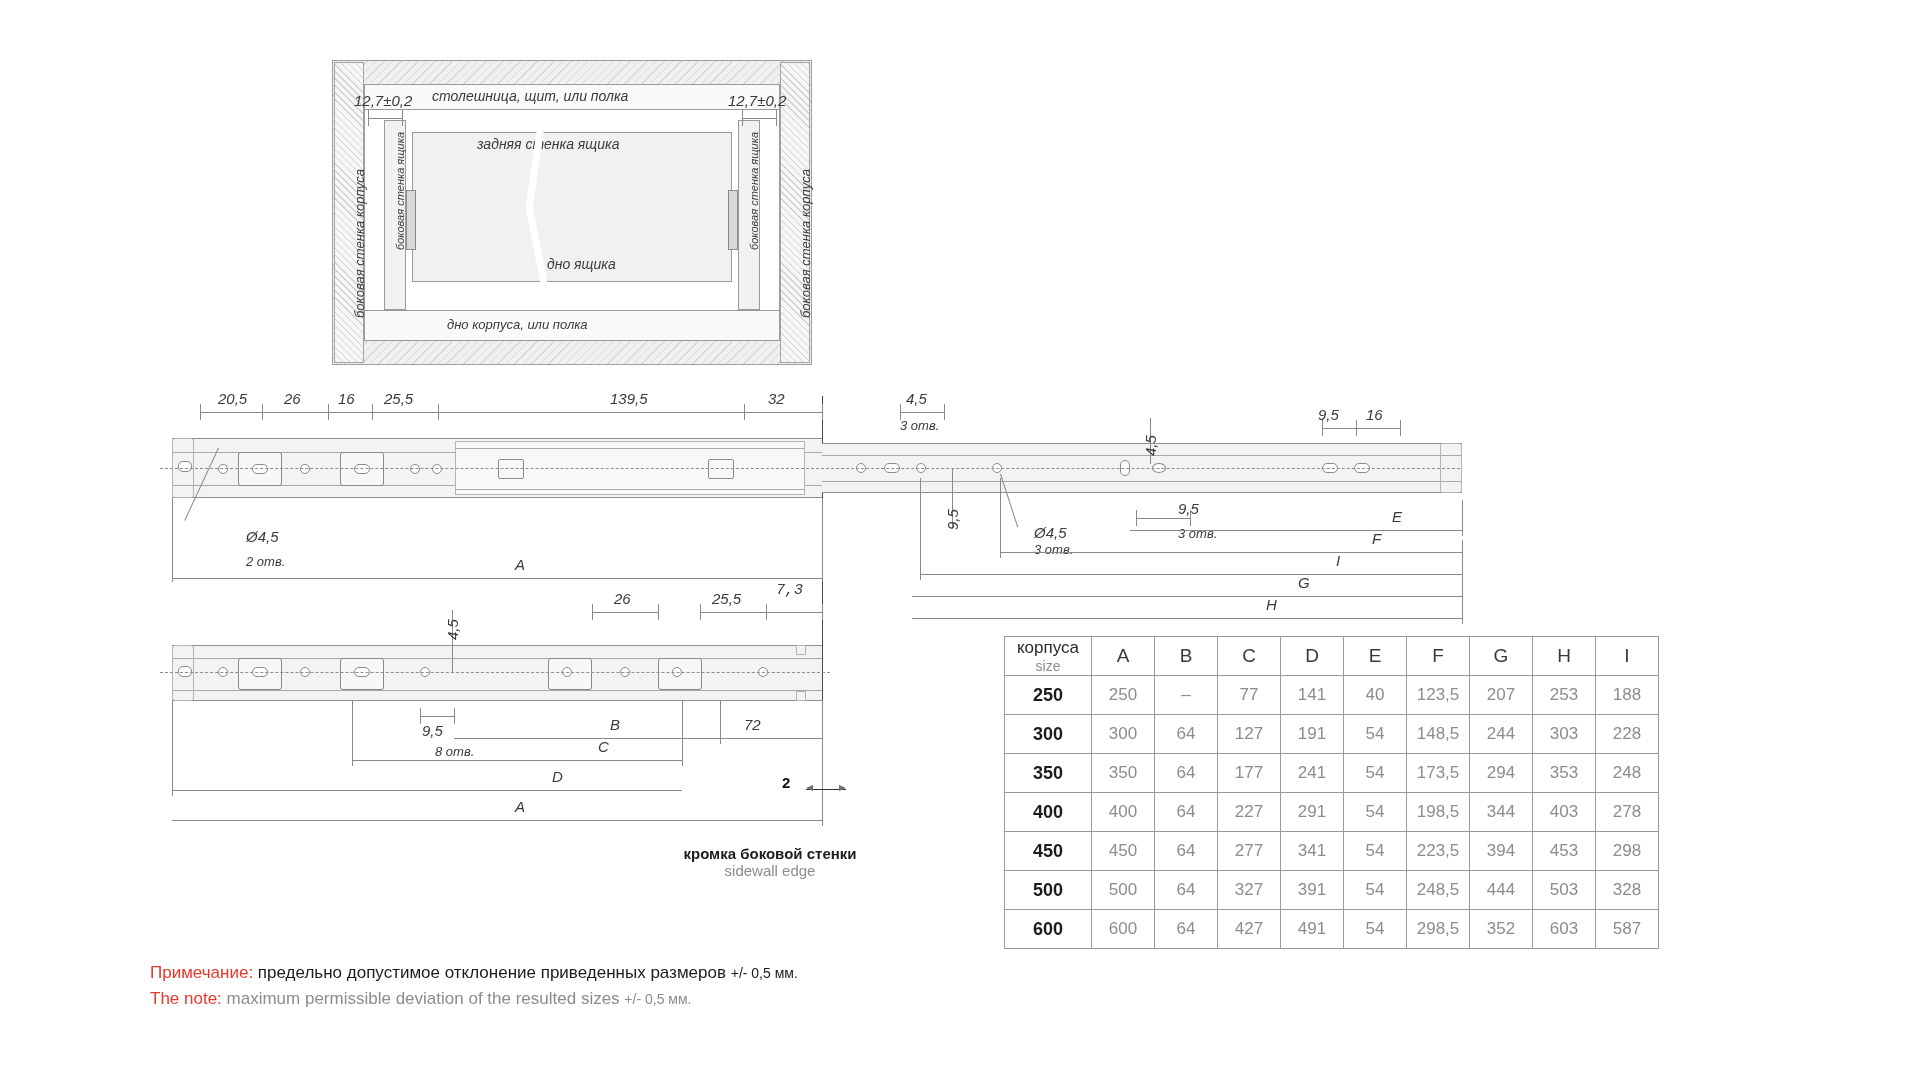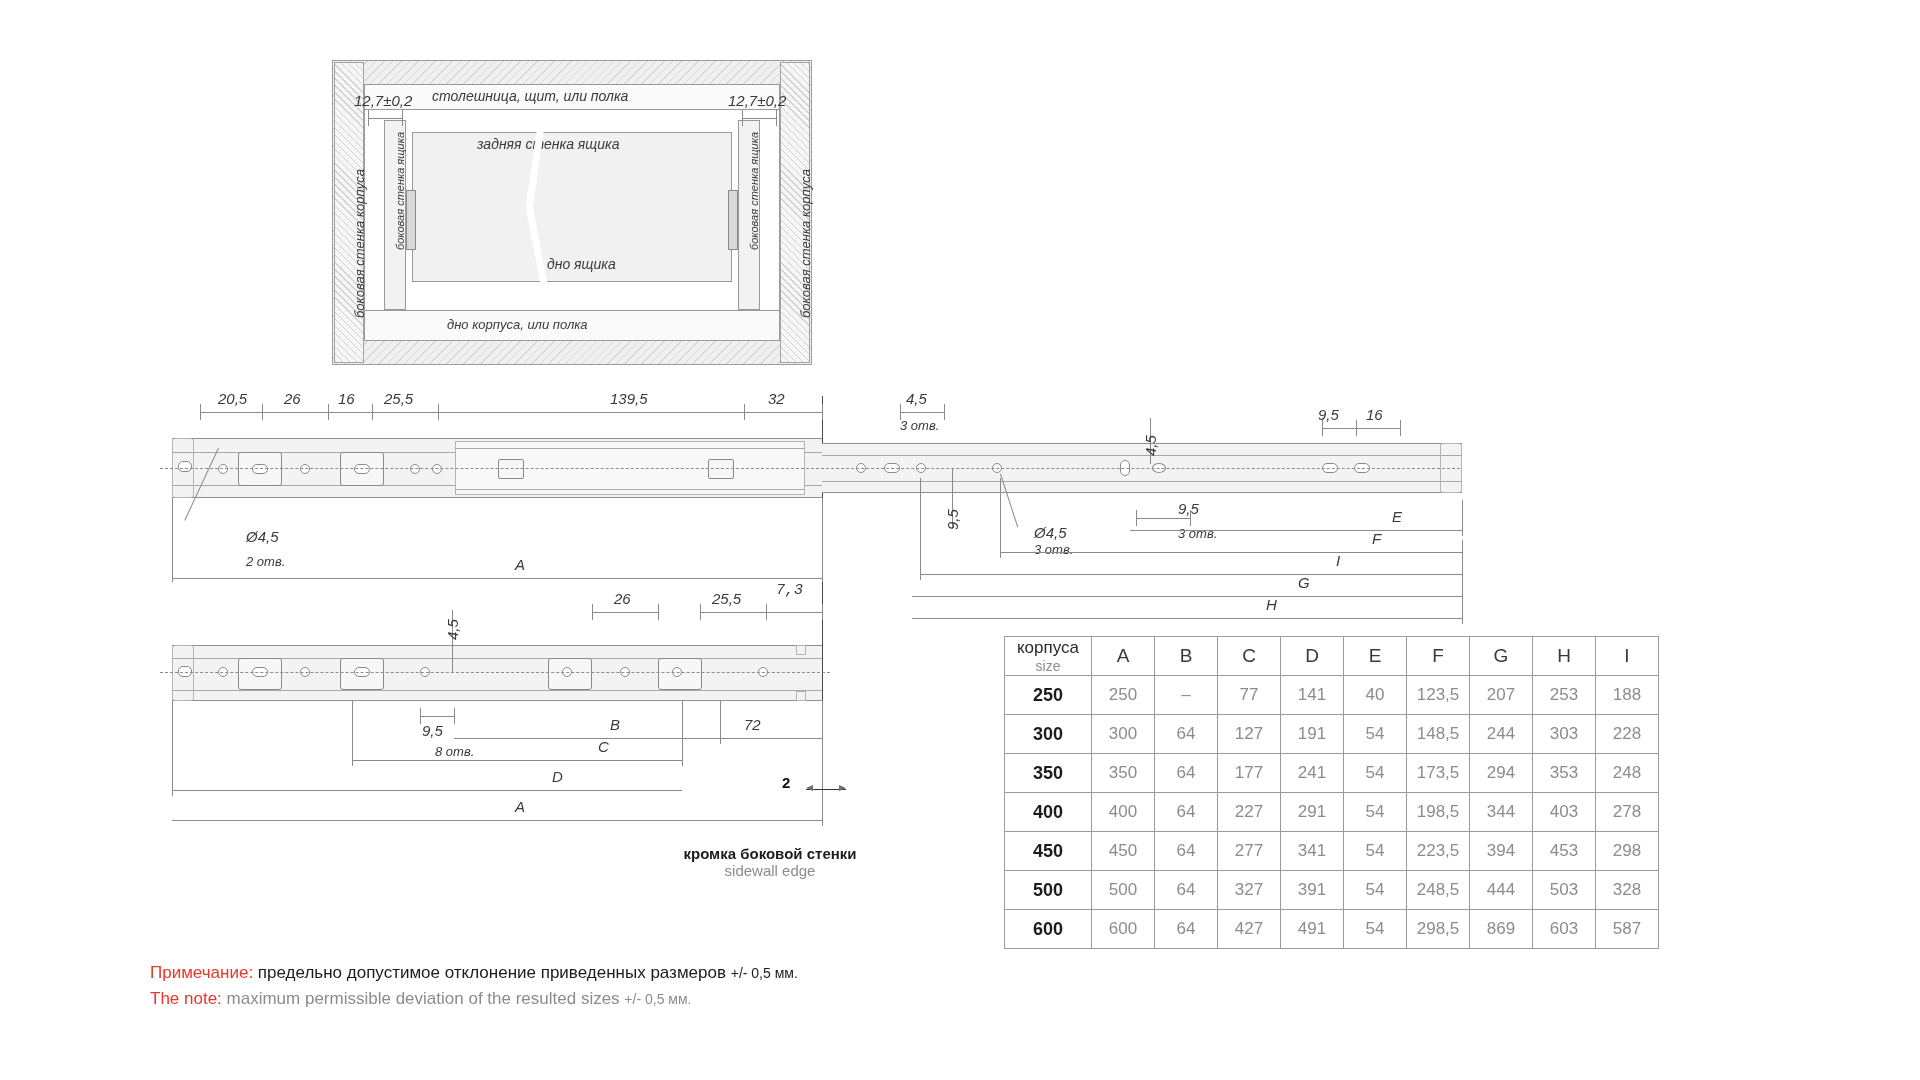--- a/index.html
+++ b/index.html
@@ -441,21 +441,21 @@
         <td>328</td>
       </tr>
       <tr>
         <td>600</td>
         <td>600</td>
         <td>64</td>
         <td>427</td>
         <td>491</td>
         <td>54</td>
         <td>298,5</td>
-        <td>869</td>
+        <td>352</td>
         <td>603</td>
         <td>587</td>
       </tr>
     </tbody>
   </table>
 
   <div id="note">
     <div class="note-row">
       <span class="note-key">Примечание:</span>
       <span class="note-ru">предельно допустимое отклонение приведенных размеров</span>

